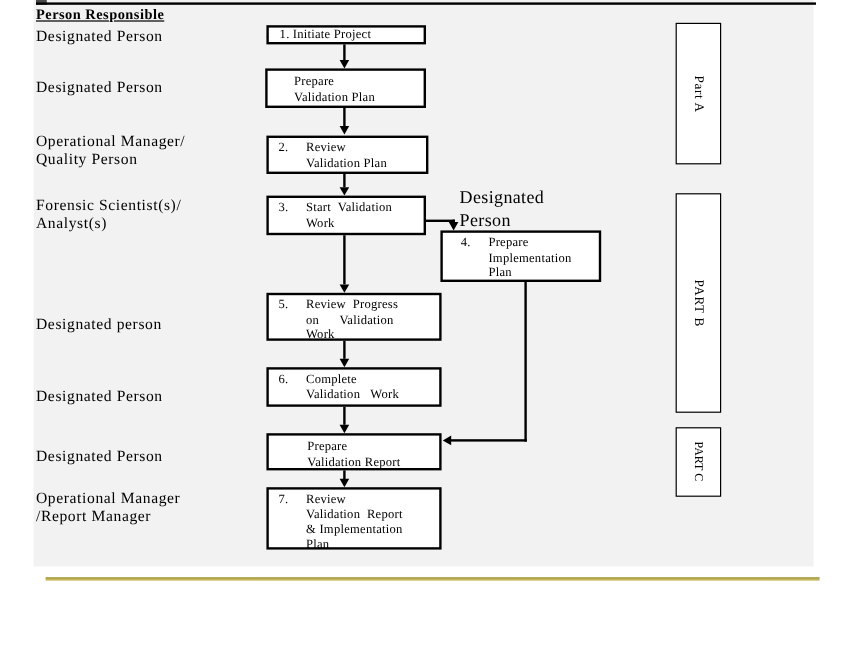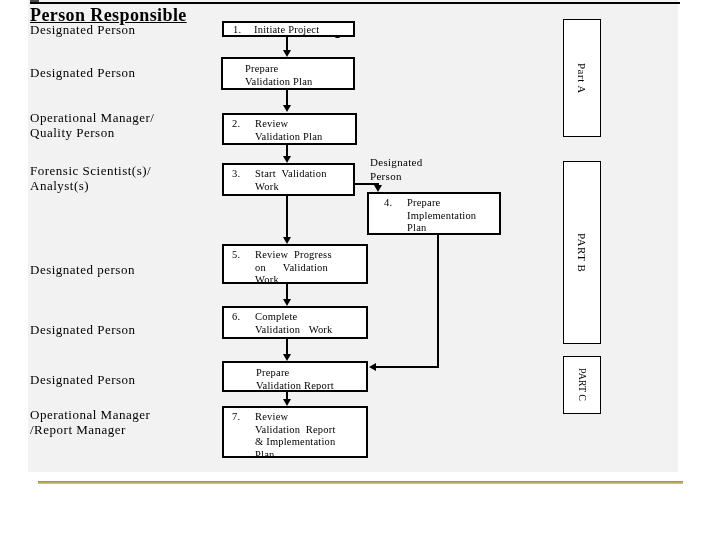--- a/index.html
+++ b/index.html
@@ -5,50 +5,50 @@
   html,body{margin:0;padding:0;}
   body{
     width:720px;height:540px;position:relative;background:#ffffff;
     font-family:"Liberation Serif","DejaVu Serif",serif;color:#000;
     overflow:hidden;
   }
   .slide{position:absolute;left:28px;top:0;width:650px;height:472px;background:#f2f2f2;}
   .abs{position:absolute;}
   .topline{left:30px;top:2px;width:650px;height:2px;background:#000;}
   .bullet-square{left:30px;top:0;width:9px;height:4px;background:#4a4a4a;}
-  .hdr{font-weight:bold;font-size:18px;letter-spacing:.4px;text-decoration:underline;white-space:nowrap;}
+  .hdr{font-weight:bold;font-size:12px;letter-spacing:.4px;text-decoration:underline;white-space:nowrap;}
   .hdr-left{left:30px;top:5px;}
   .hdr-right{left:222px;top:18px;}
   .rlabel{left:30px;font-size:13px;letter-spacing:.5px;line-height:1.18;white-space:pre-line;}
   .r1{top:22px}.r2{top:65px}.r3{top:110px}.r4{top:163px}
   .r5{top:262px}.r6{top:322px}.r7{top:372px}.r8{top:407px}
   .fbox{position:absolute;background:#fff;border:2px solid #000;box-sizing:border-box;
         font-size:10.5px;line-height:1.2;letter-spacing:.2px;}
   .fbox .num{position:absolute;left:8px;top:3px;}
   .fbox .txt{display:block;margin-left:31px;margin-top:3px;white-space:pre-line;}
   .b1{left:222px;top:21px;width:133px;height:16px;}
-  .b1 .num{left:9px;top:1px}.b1 .txt{margin-left:30px;margin-top:1px;}
+  .b1 .num{left:9px;top:1px}.b1 .txt{margin-left:20px;margin-top:1px;}
   .b2{left:221px;top:57px;width:134px;height:33px;}
   .b2 .txt{margin-left:22px;margin-top:4px;}
   .b3{left:222px;top:113px;width:135px;height:32px;}
   .b4{left:222px;top:163px;width:133px;height:33px;}
   .b5{left:367px;top:192px;width:134px;height:43px;}
   .b5 .num{left:15px}.b5 .txt{margin-left:38px;}
   .b6{left:222px;top:244px;width:146px;height:40px;}
   .b7{left:222px;top:306px;width:146px;height:33px;}
   .b8{left:222px;top:361px;width:146px;height:31px;}
   .b8 .txt{margin-left:32px;margin-top:4px;}
   .b9{left:222px;top:406px;width:146px;height:52px;}
   .vline{position:absolute;width:2px;background:#000;}
   .hline{position:absolute;height:2px;background:#000;}
   .ah-down{position:absolute;width:0;height:0;
     border-left:4px solid transparent;border-right:4px solid transparent;border-top:7px solid #000;}
   .ah-left{position:absolute;width:0;height:0;
     border-top:4px solid transparent;border-bottom:4px solid transparent;border-right:7px solid #000;}
-  .sidelabel{left:370px;top:156px;font-size:11px;letter-spacing:.3px;line-height:1.25;white-space:pre-line;}
+  .sidelabel{left:383px;top:156px;font-size:15px;letter-spacing:.3px;line-height:1.25;white-space:pre-line;}
   .part{position:absolute;left:563px;width:38px;background:#fff;border:1px solid #000;box-sizing:border-box;
     display:flex;align-items:center;justify-content:center;
     writing-mode:vertical-rl;font-size:11px;letter-spacing:.5px;}
   .pA{top:19px;height:118px;}
   .pB{top:161px;height:183px;}
   .pC{top:356px;height:58px;font-size:10px;letter-spacing:0;}
   .goldline{left:38px;top:481px;width:645px;height:3px;
     background:linear-gradient(to bottom,#9e8f2e,#d9cd82);}
 </style>
 </head>

